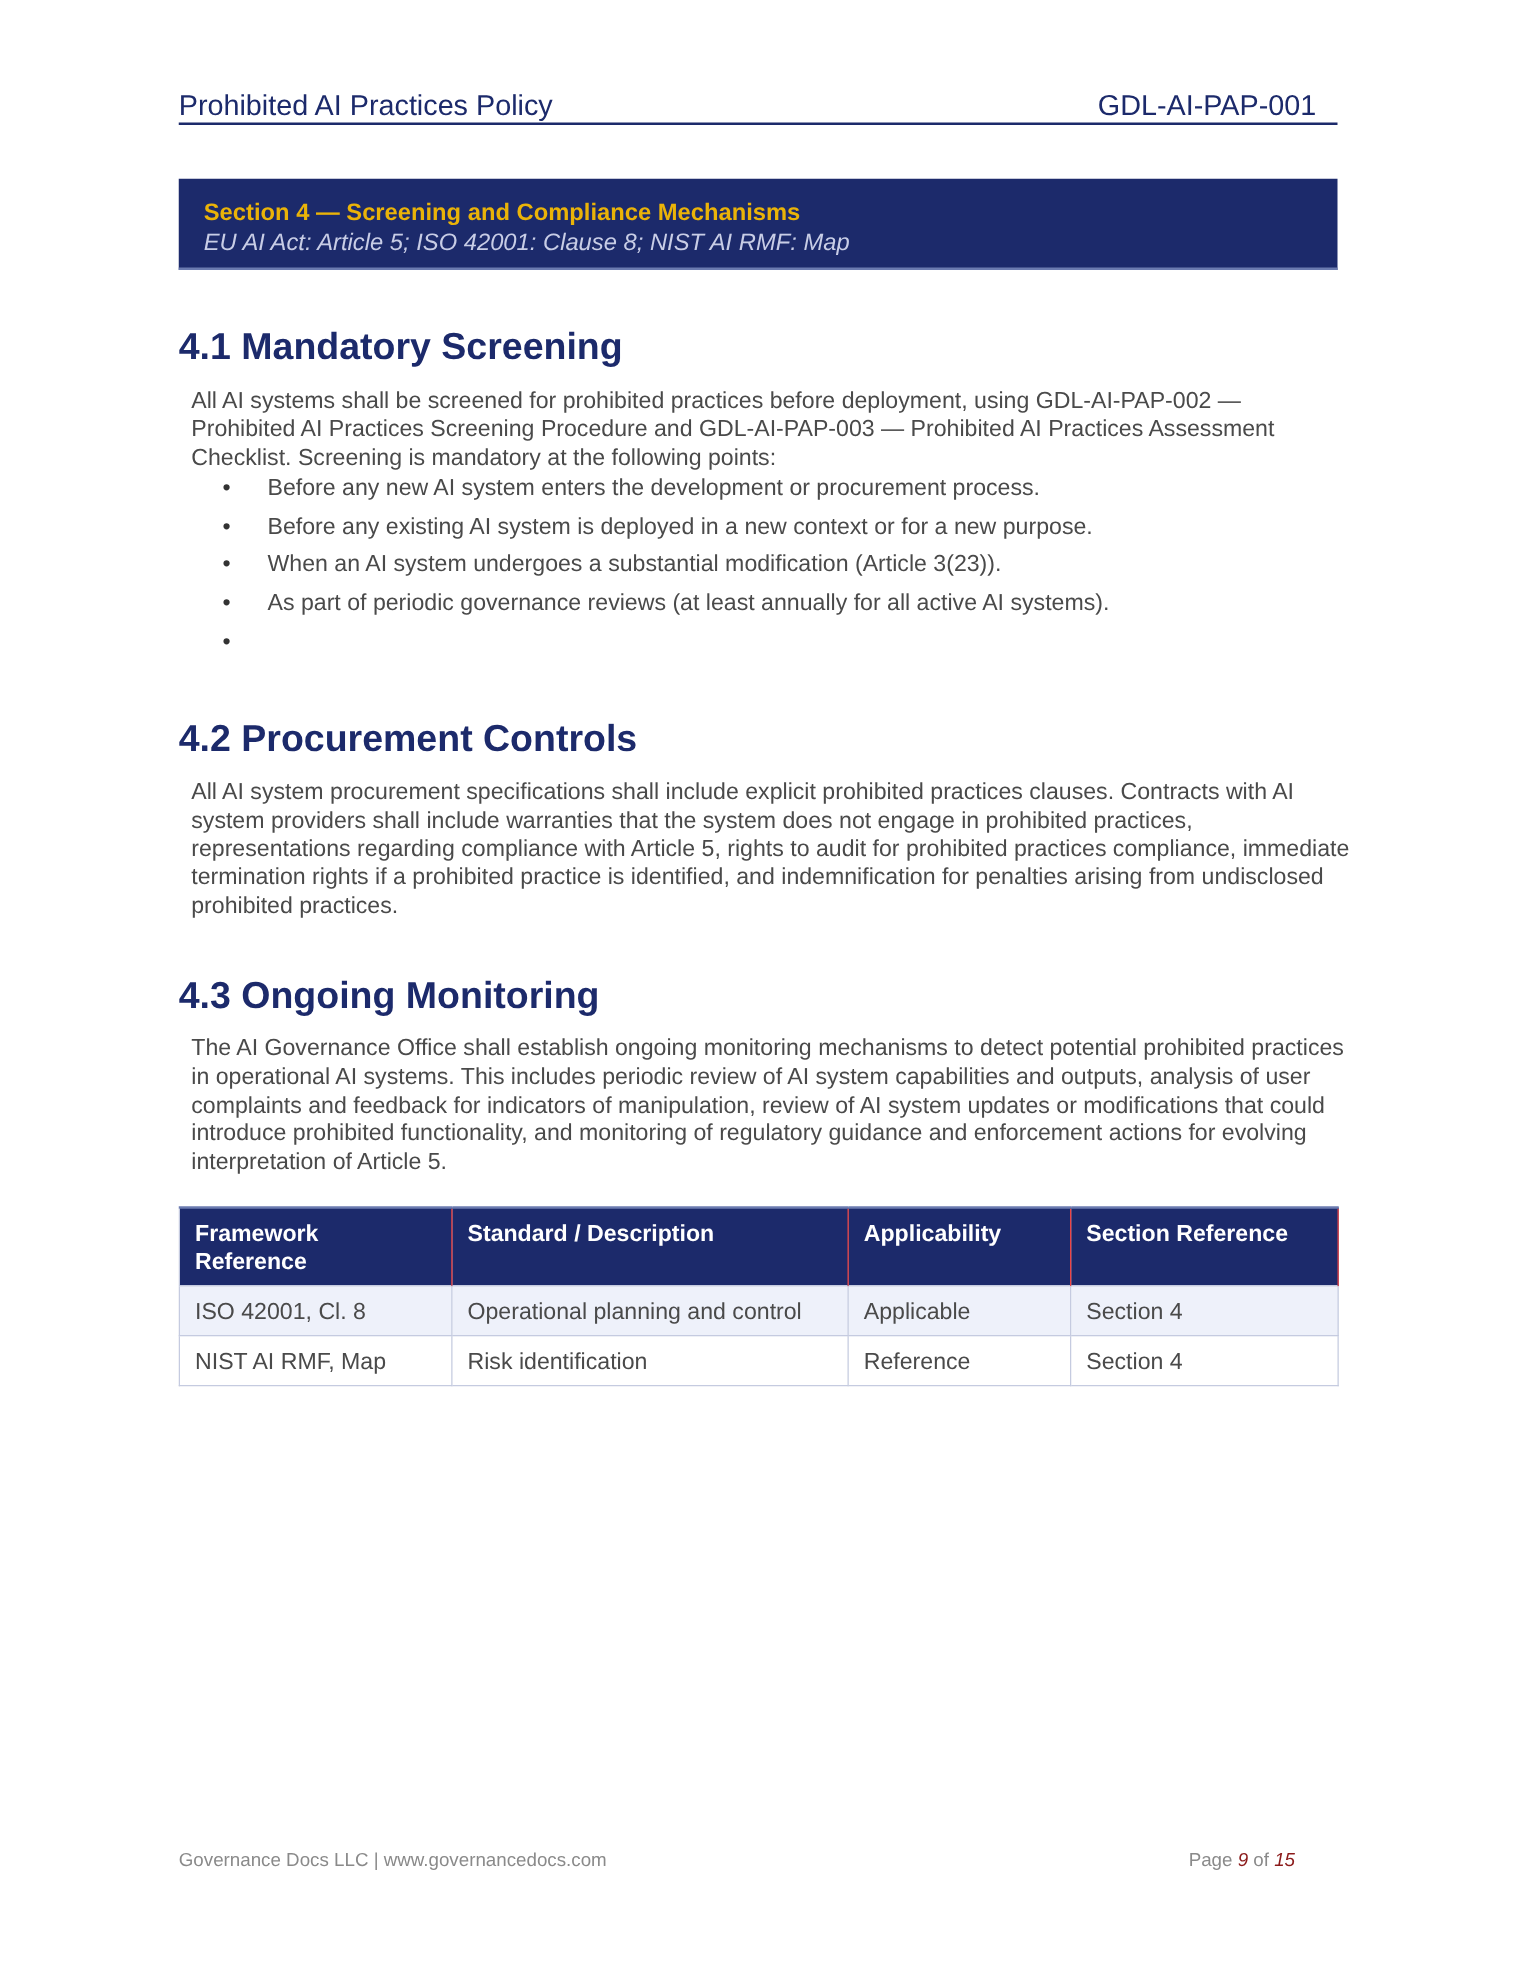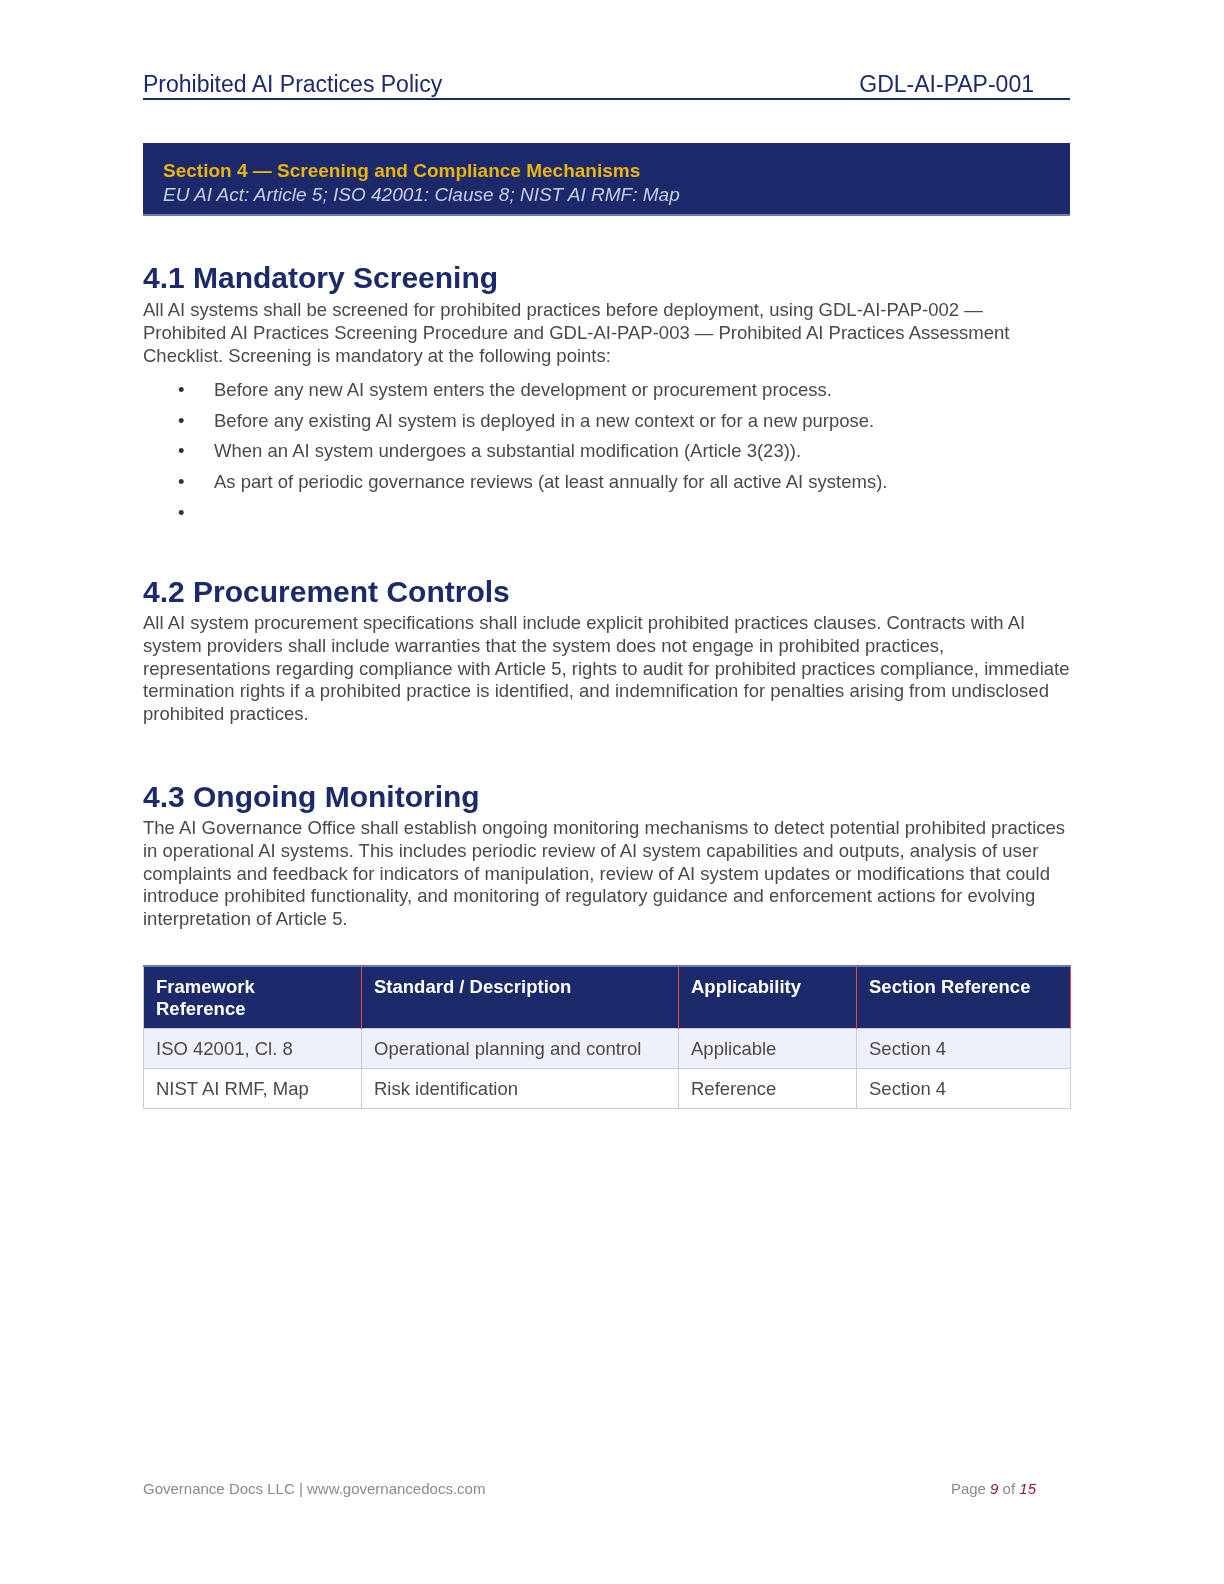--- a/index.html
+++ b/index.html
@@ -19,21 +19,21 @@
       position: absolute;
       left: 143px;
       top: 70px;
       width: 927px;
       height: 28px;
       border-bottom: 2px solid #1c2a6b;
       color: #1c2a6b;
       font-size: 23px;
     }
     .page-header .left { position: absolute; left: 0; top: 1px; }
-    .page-header .right { position: absolute; right: 36px; top: 1px; }
+    .page-header .right { position: absolute; right: 17px; top: 1px; }
 
     .section-banner {
       position: absolute;
       left: 143px;
       top: 143px;
       width: 927px;
       height: 73px;
       background: #1c2a6b;
       border-bottom: 2px solid #6b7bb0;
       box-sizing: border-box;
@@ -64,21 +64,21 @@
       margin: 0;
       color: #1c2a6b;
       font-size: 30px;
       font-weight: bold;
       white-space: nowrap;
     }
     p.para {
       position: absolute;
       left: 0;
       width: 927px;
-      margin: 0;
+      margin: 10px;
       font-size: 18.5px;
       line-height: 22.8px;
       color: #4a4a4a;
     }
     ul.bullets {
       position: absolute;
       left: 0;
       width: 927px;
       margin: 0;
       padding: 0;

